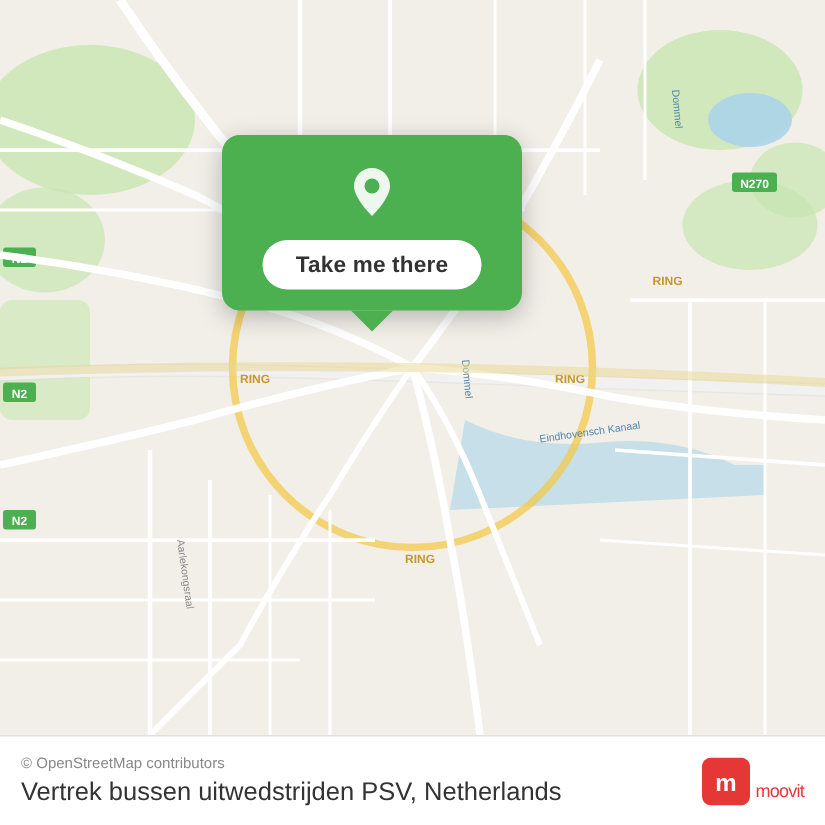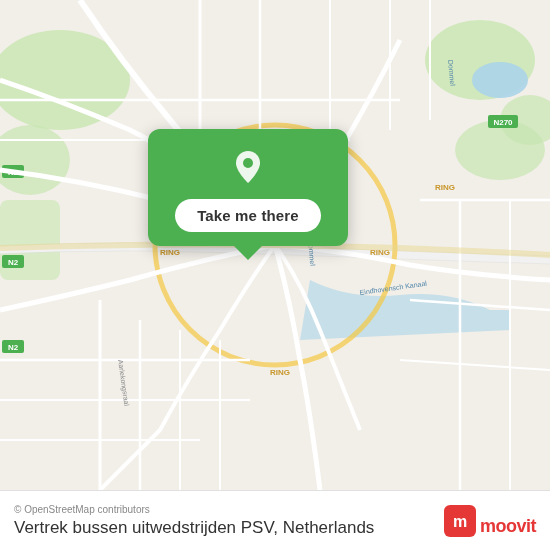--- a/index.html
+++ b/index.html
@@ -42,21 +42,20 @@
       left: 148px;
       width: 200px;
       background: #4caf50;
       border-radius: 12px;
       display: flex;
       flex-direction: column;
       align-items: center;
       padding: 16px 20px 14px;
       box-shadow: 0 4px 16px rgba(0,0,0,0.25);
       z-index: 10;
-      margin-top: 39px;
     }
 
     #popup-card::after {
       content: '';
       position: absolute;
       bottom: -14px;
       left: 50%;
       transform: translateX(-50%);
       width: 0;
       height: 0;
@@ -118,22 +117,22 @@
       align-items: center;
       gap: 4px;
     }
 
     #moovit-logo-icon {
       width: 32px;
       height: 32px;
     }
 
     #moovit-text {
-      font-size: 18px;
-      font-weight: 700;
+      font-size: 12px;
+      font-weight: 400;
       color: #e63737;
       letter-spacing: -0.5px;
       margin-top: 12px;
     }
   </style>
 </head>
 <body>
 
 <div id="app">
 

